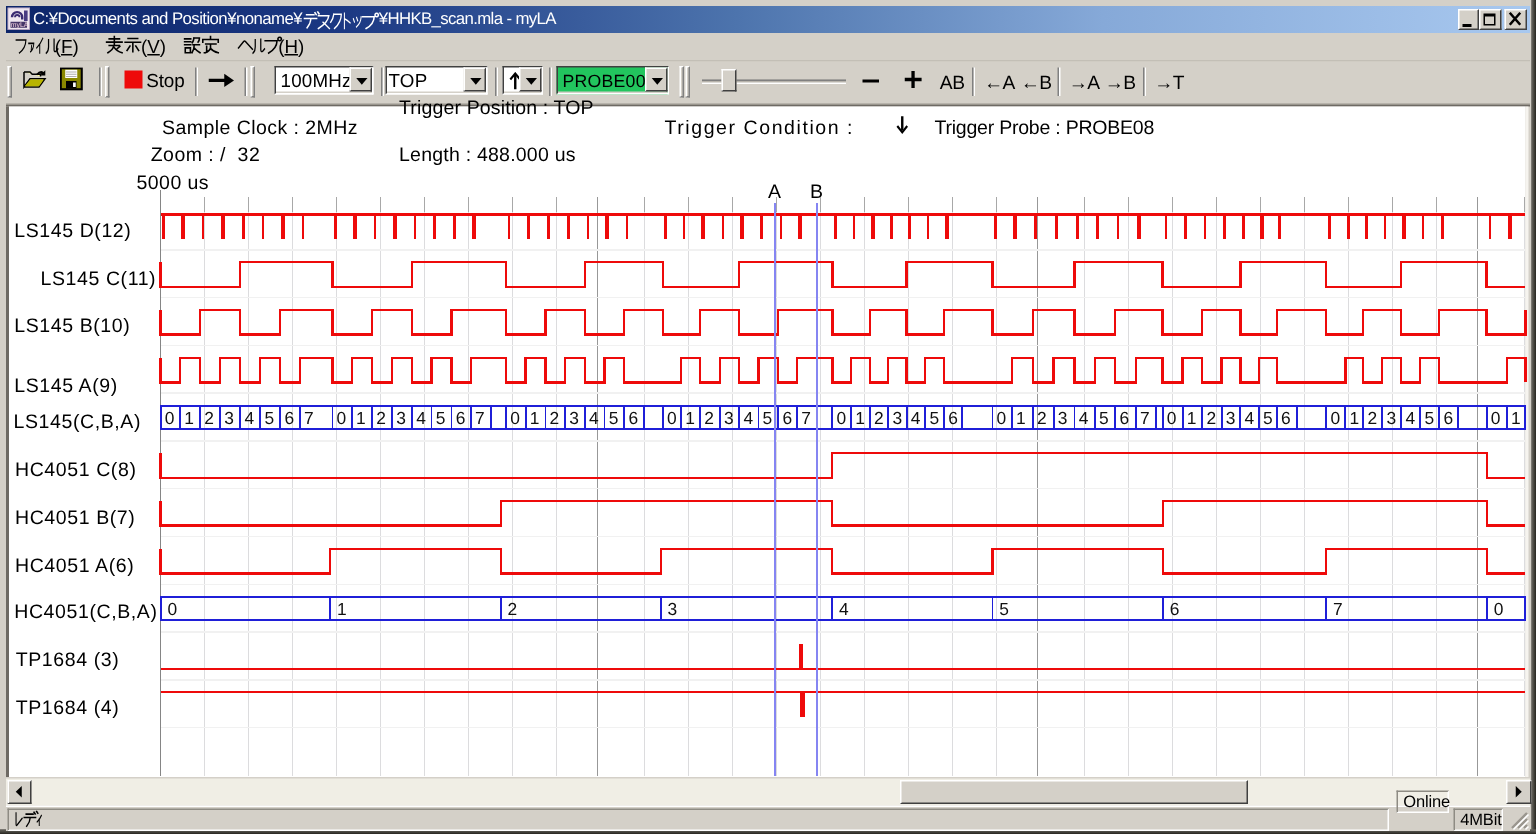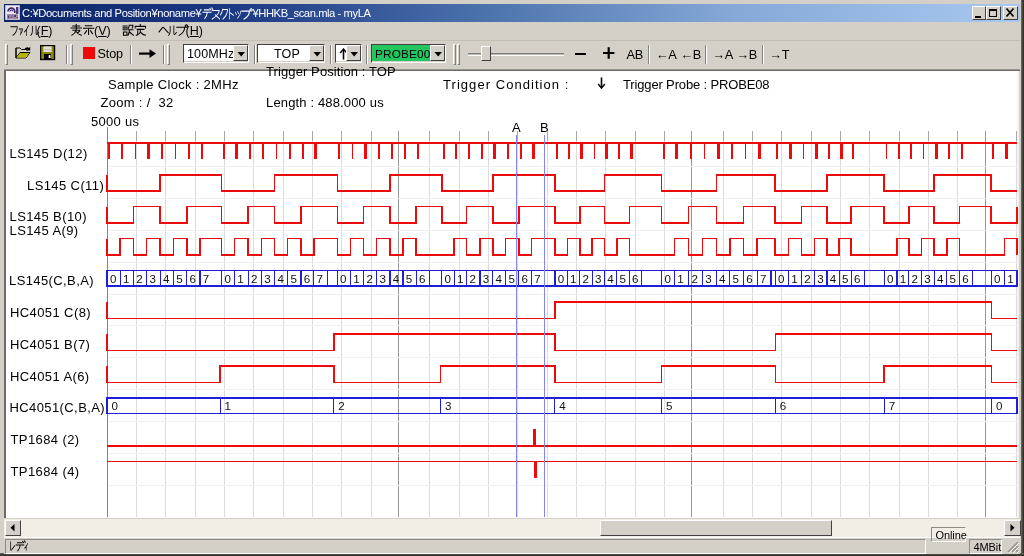--- a/index.html
+++ b/index.html
@@ -91,21 +91,21 @@
 <div class="abs" style="left:182.5px;top:44px;width:66.5px;height:19px;background:#fff;border-top:1.6px solid #404040;border-left:1.6px solid #404040;border-bottom:1.4px solid #fff;border-right:1.4px solid #fff;box-shadow:inset -1px -1px 0 #d4d0c8">
     <div class="abs" style="left:3.5px;top:1.6px;font-size:12.5px;letter-spacing:0.15px;white-space:pre">100MHz</div>
     <div class="abs" style="right:0;top:0;width:15px;height:15.8px;background:#d4d0c8;border-top:1px solid #fff;border-left:1px solid #fff;border-right:1.4px solid #404040;border-bottom:1.4px solid #404040">
       <svg width="13" height="13" style="position:absolute;left:1px;top:3px">
         <path d="M2.5 3 H10 L6.2 7.5 Z" fill="#000"></path>
       </svg>
     </div>
   </div>
 <div class="abs" style="left:253.5px;top:45px;width:2px;height:19px;border-left:1px solid #808080;border-right:1px solid #fff"></div>
 <div class="abs" style="left:257px;top:44px;width:68px;height:19px;background:#fff;border-top:1.6px solid #404040;border-left:1.6px solid #404040;border-bottom:1.4px solid #fff;border-right:1.4px solid #fff;box-shadow:inset -1px -1px 0 #d4d0c8">
-    <div class="abs" style="left:16px;top:1.6px;font-size:12.5px;letter-spacing:0.15px;white-space:pre">TOP</div>
+    <div class="abs" style="left:1px;top:1.6px;font-size:12.5px;letter-spacing:0.15px;white-space:pre">TOP</div>
     <div class="abs" style="right:0;top:0;width:15px;height:15.8px;background:#d4d0c8;border-top:1px solid #fff;border-left:1px solid #fff;border-right:1.4px solid #404040;border-bottom:1.4px solid #404040">
       <svg width="13" height="13" style="position:absolute;left:1px;top:3px">
         <path d="M2.5 3 H10 L6.2 7.5 Z" fill="#000"></path>
       </svg>
     </div>
   </div>
 <div class="abs" style="left:329.5px;top:45px;width:2px;height:19px;border-left:1px solid #808080;border-right:1px solid #fff"></div>
 <div class="abs" style="left:334.5px;top:44px;width:27px;height:19px;background:#fff;border-top:1.6px solid #404040;border-left:1.6px solid #404040;border-bottom:1.4px solid #fff;border-right:1.4px solid #fff;box-shadow:inset -1px -1px 0 #d4d0c8">
     <div class="abs" style="left:3px;top:1.6px;font-size:12.5px;letter-spacing:0.15px;white-space:pre"><svg width="10" height="13" style="position:absolute;left:0;top:1px">
         <path d="M4.5 2 V11.5" stroke="#000" stroke-width="1.6"></path>
@@ -314,27 +314,27 @@
     <text x="666.1" y="410.1" font-size="11.6" fill="#111">5</text>
     <text x="779.8" y="410.1" font-size="11.6" fill="#111">6</text>
     <text x="888.7" y="410.1" font-size="11.6" fill="#111">7</text>
     <text x="995.9" y="410.1" font-size="11.6" fill="#111">0</text>
     <path d="M516.7 135 V517.4" stroke="#8585f2" stroke-width="1.4"></path>
     <path d="M544.5 135 V517.4" stroke="#8585f2" stroke-width="1.4"></path>
   </svg>
 <div style="position:absolute;left:9.5px;top:145.7px;font-size:13px;letter-spacing:0.4px;white-space:pre">LS145 D(12)</div>
 <div style="position:absolute;left:27px;top:177.5px;font-size:13px;letter-spacing:0.4px;white-space:pre">LS145 C(11)</div>
 <div style="position:absolute;left:9.5px;top:209.4px;font-size:13px;letter-spacing:0.4px;white-space:pre">LS145 B(10)</div>
-<div style="position:absolute;left:9.5px;top:223px;font-size:13px;letter-spacing:0.4px;white-space:pre">LS145 A(9)</div>
+<div style="position:absolute;left:9.5px;top:249px;font-size:13px;letter-spacing:0.4px;white-space:pre">LS145 A(9)</div>
 <div style="position:absolute;left:9px;top:273.1px;font-size:13px;letter-spacing:0.4px;white-space:pre">LS145(C,B,A)</div>
 <div style="position:absolute;left:10px;top:304.9px;font-size:13px;letter-spacing:0.4px;white-space:pre">HC4051 C(8)</div>
 <div style="position:absolute;left:10px;top:336.7px;font-size:13px;letter-spacing:0.4px;white-space:pre">HC4051 B(7)</div>
 <div style="position:absolute;left:10px;top:368.6px;font-size:13px;letter-spacing:0.4px;white-space:pre">HC4051 A(6)</div>
 <div style="position:absolute;left:9.5px;top:400.4px;font-size:13px;letter-spacing:0.4px;white-space:pre">HC4051(C,B,A)</div>
-<div style="position:absolute;left:10.5px;top:432.2px;font-size:13px;letter-spacing:0.4px;white-space:pre">TP1684 (2)</div>
+<div style="position:absolute;left:10.5px;top:432.2px;font-size:13px;letter-spacing:0.4px;white-space:pre">TP1684 (3)</div>
 <div style="position:absolute;left:10.5px;top:464.0px;font-size:13px;letter-spacing:0.4px;white-space:pre">TP1684 (4)</div>
 <div class="abs" style="left:4px;top:518.5px;width:1016px;height:18.5px;background:#f0eee5"></div>
 <div class="abs" style="left:5px;top:519.5px;width:16px;height:16.5px;background:#d4d0c8;border-top:1px solid #fff;border-left:1px solid #fff;border-right:1.6px solid #404040;border-bottom:1.6px solid #404040">
     <svg width="14" height="14" style="position:absolute;left:0;top:0">
       <path d="M8.5 3 L4.5 6.8 L8.5 10.6 Z" fill="#000"></path>
     </svg>
   </div>
 <div class="abs" style="left:1004px;top:519.5px;width:16.5px;height:16.5px;background:#d4d0c8;border-top:1px solid #fff;border-left:1px solid #fff;border-right:1.6px solid #404040;border-bottom:1.6px solid #404040">
     <svg width="14" height="14" style="position:absolute;left:1px;top:0">
       <path d="M4.5 3 L8.5 6.8 L4.5 10.6 Z" fill="#000"></path>

